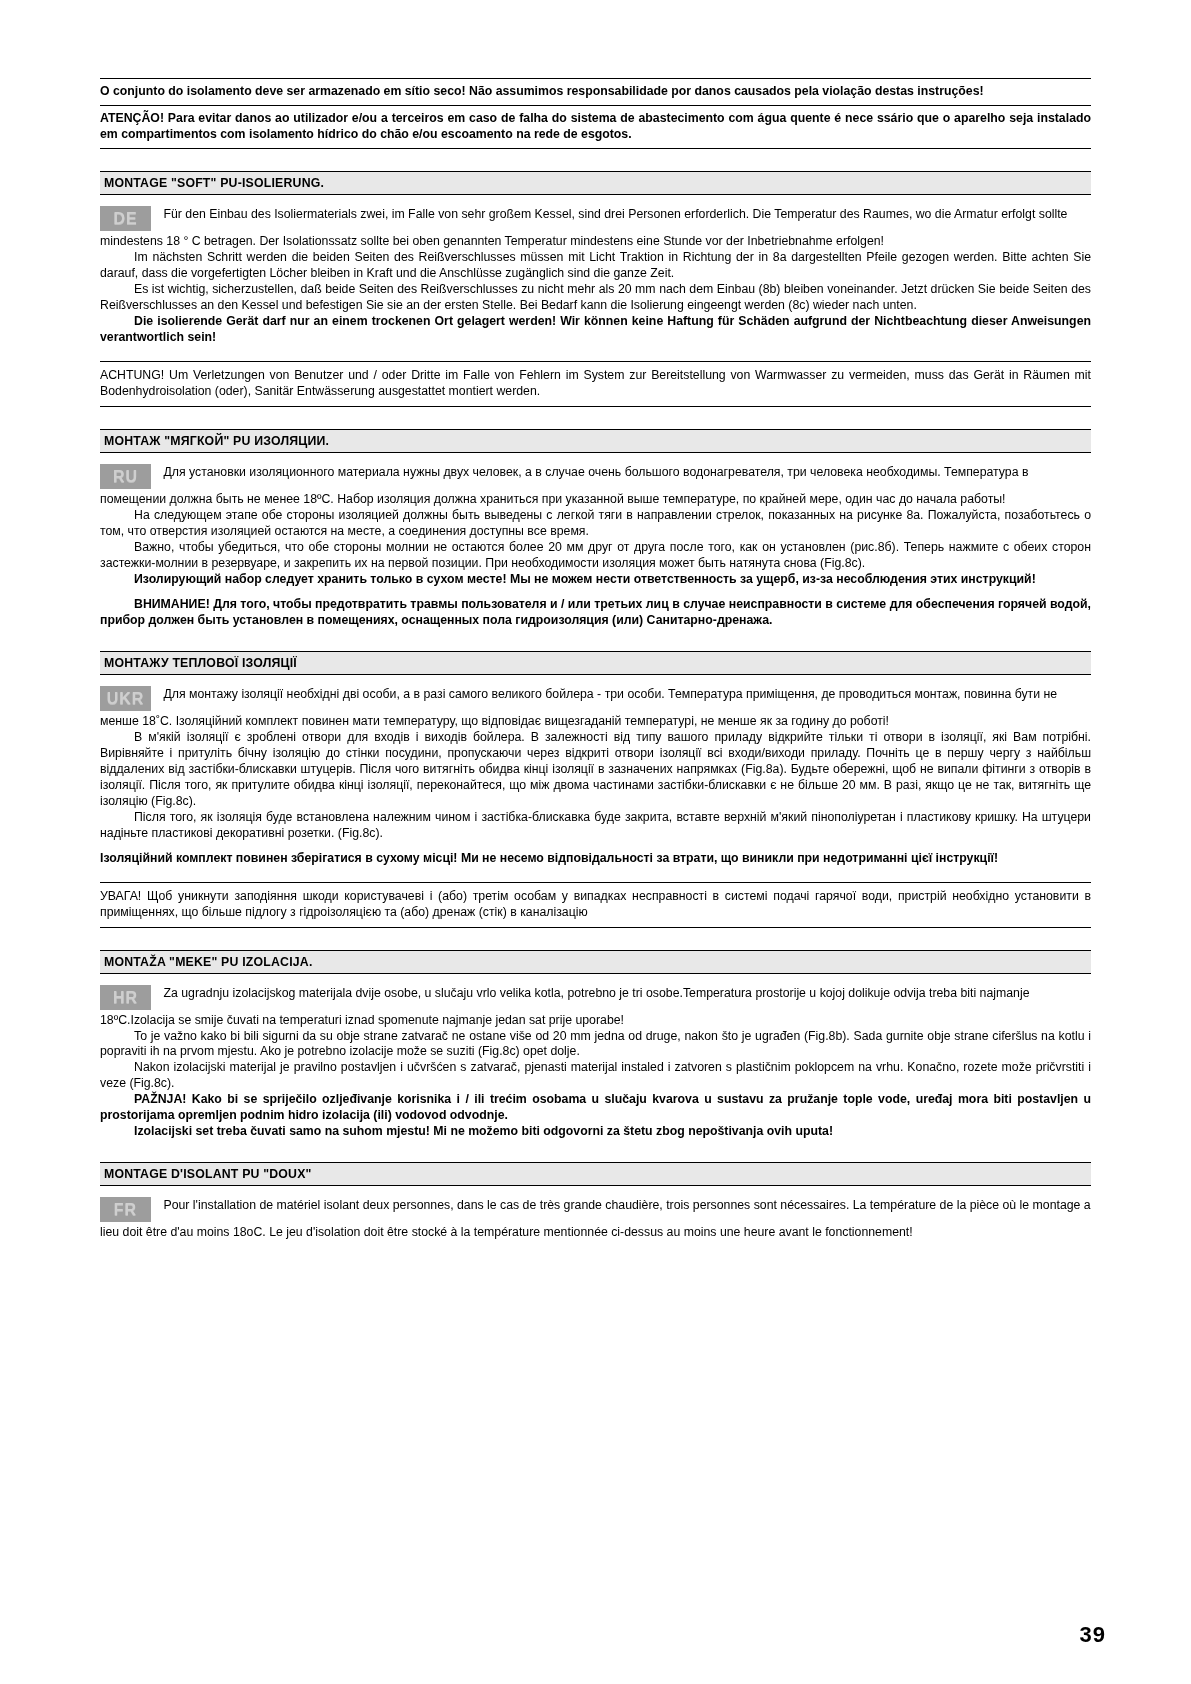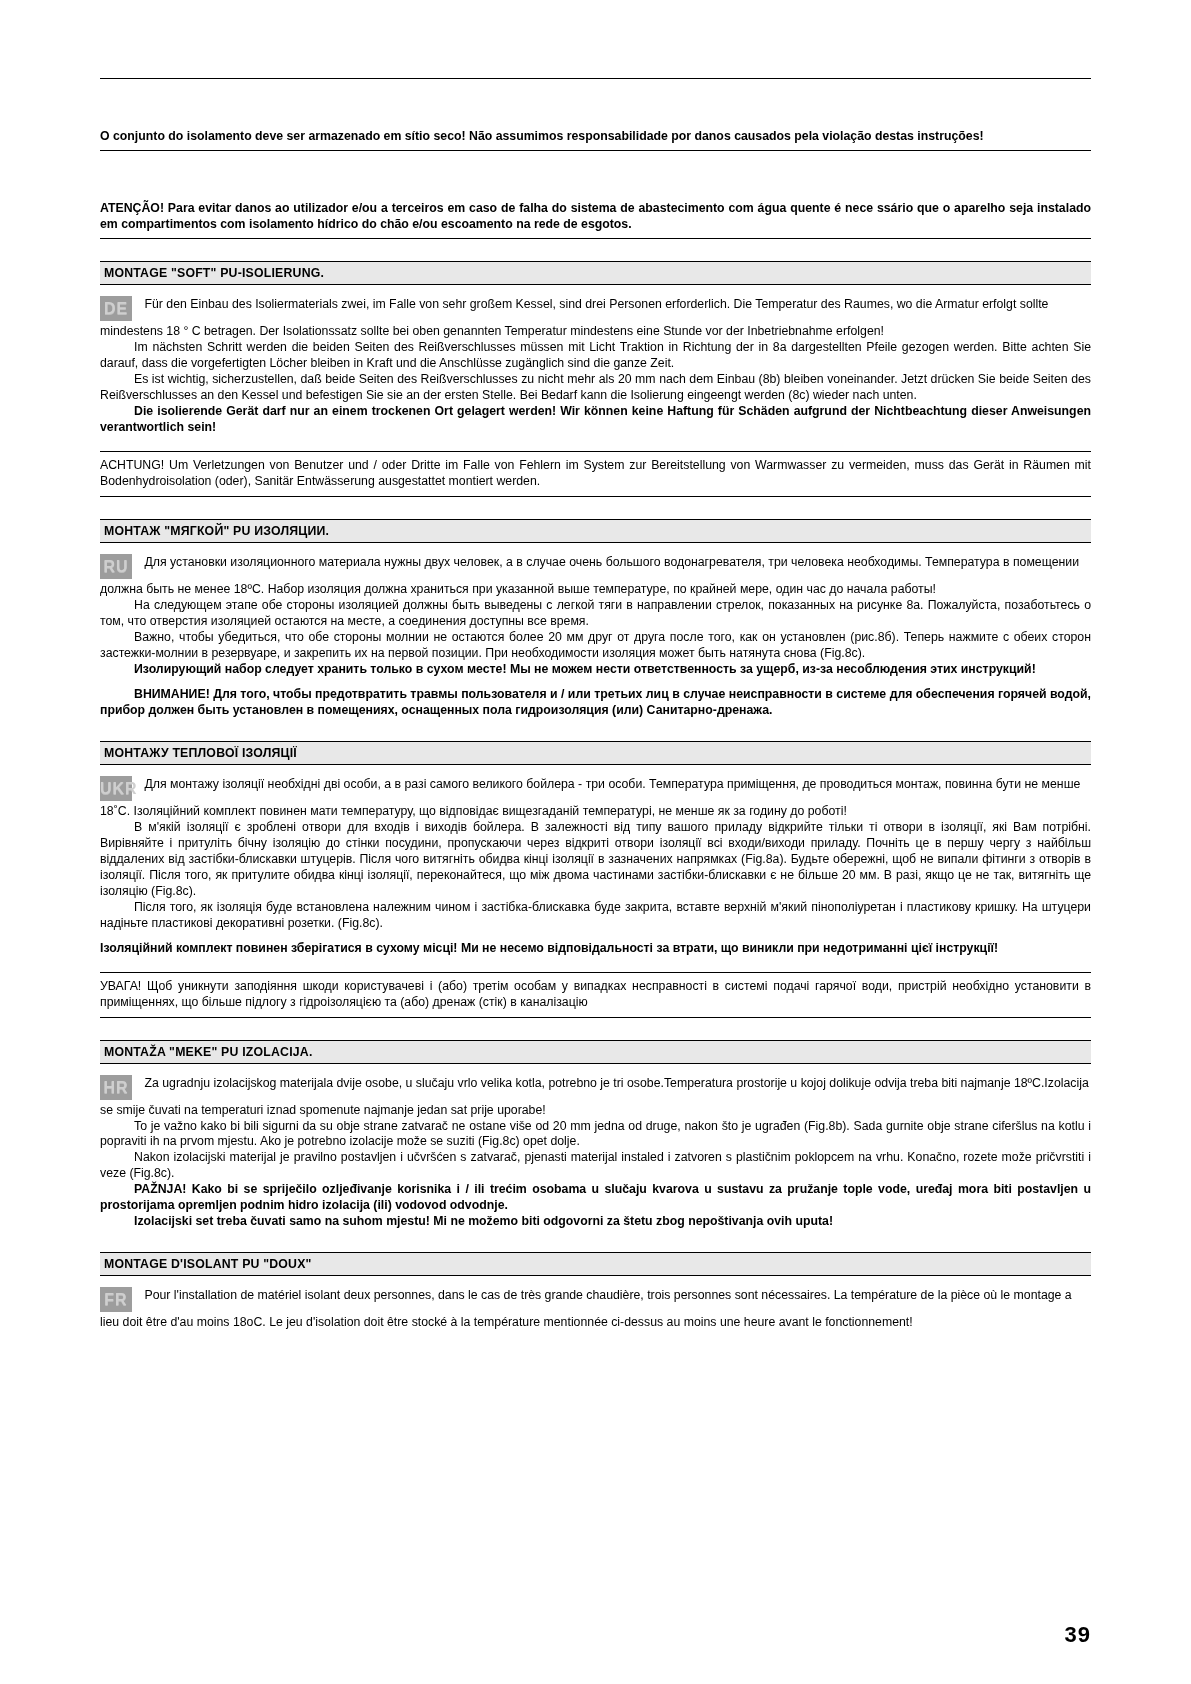--- a/index.html
+++ b/index.html
@@ -36,21 +36,21 @@
   .spacer-sm { height: 9px; }
   .spacer-md { height: 15px; }
   .spacer-lg { height: 22px; }
 
   
   .rule-block {
     border-top: 1.2px solid #000;
     border-bottom: 1.2px solid #000;
     padding: 5px 0 5px 0;
   }
-  .rule-block p { font-weight: bold; margin-top: 45px; }
+  .rule-block p { font-weight: bold; }
 
   .warn-block {
     border-top: 1.2px solid #000;
     border-bottom: 1.2px solid #000;
     padding: 6px 0 6px 0;
   }
   .warn-block p { font-weight: normal; }
 
   
   .section-head {
@@ -59,21 +59,21 @@
     border-bottom: 1px solid #000;
     padding: 4px 6px 4px 4px;
     font-size: 12.3px;
     font-weight: bold;
     letter-spacing: 0.2px;
   }
 
   
   .lang-badge {
     display: inline-block;
-    width: 32px;
+    width: 51px;
     height: 25px;
     background: #9d9d9d;
     color: #cfcfcf;
     font-size: 16px;
     font-weight: bold;
     letter-spacing: 1px;
     text-align: center;
     line-height: 25px;
     vertical-align: -6px;
     margin-right: 8px;
@@ -83,21 +83,21 @@
     position: relative;
   }
   .first-para .lead {
     display: inline;
   }
   .para-after-badge {
     text-indent: 0;
   }
   .pnum {
     position: absolute;
-    right: 100px;
+    right: 85px;
     bottom: 36px;
     font-size: 22px;
     font-weight: bold;
     letter-spacing: 1px;
   }
 </style>
 </head>
 <body>
 
 <div class="page">

